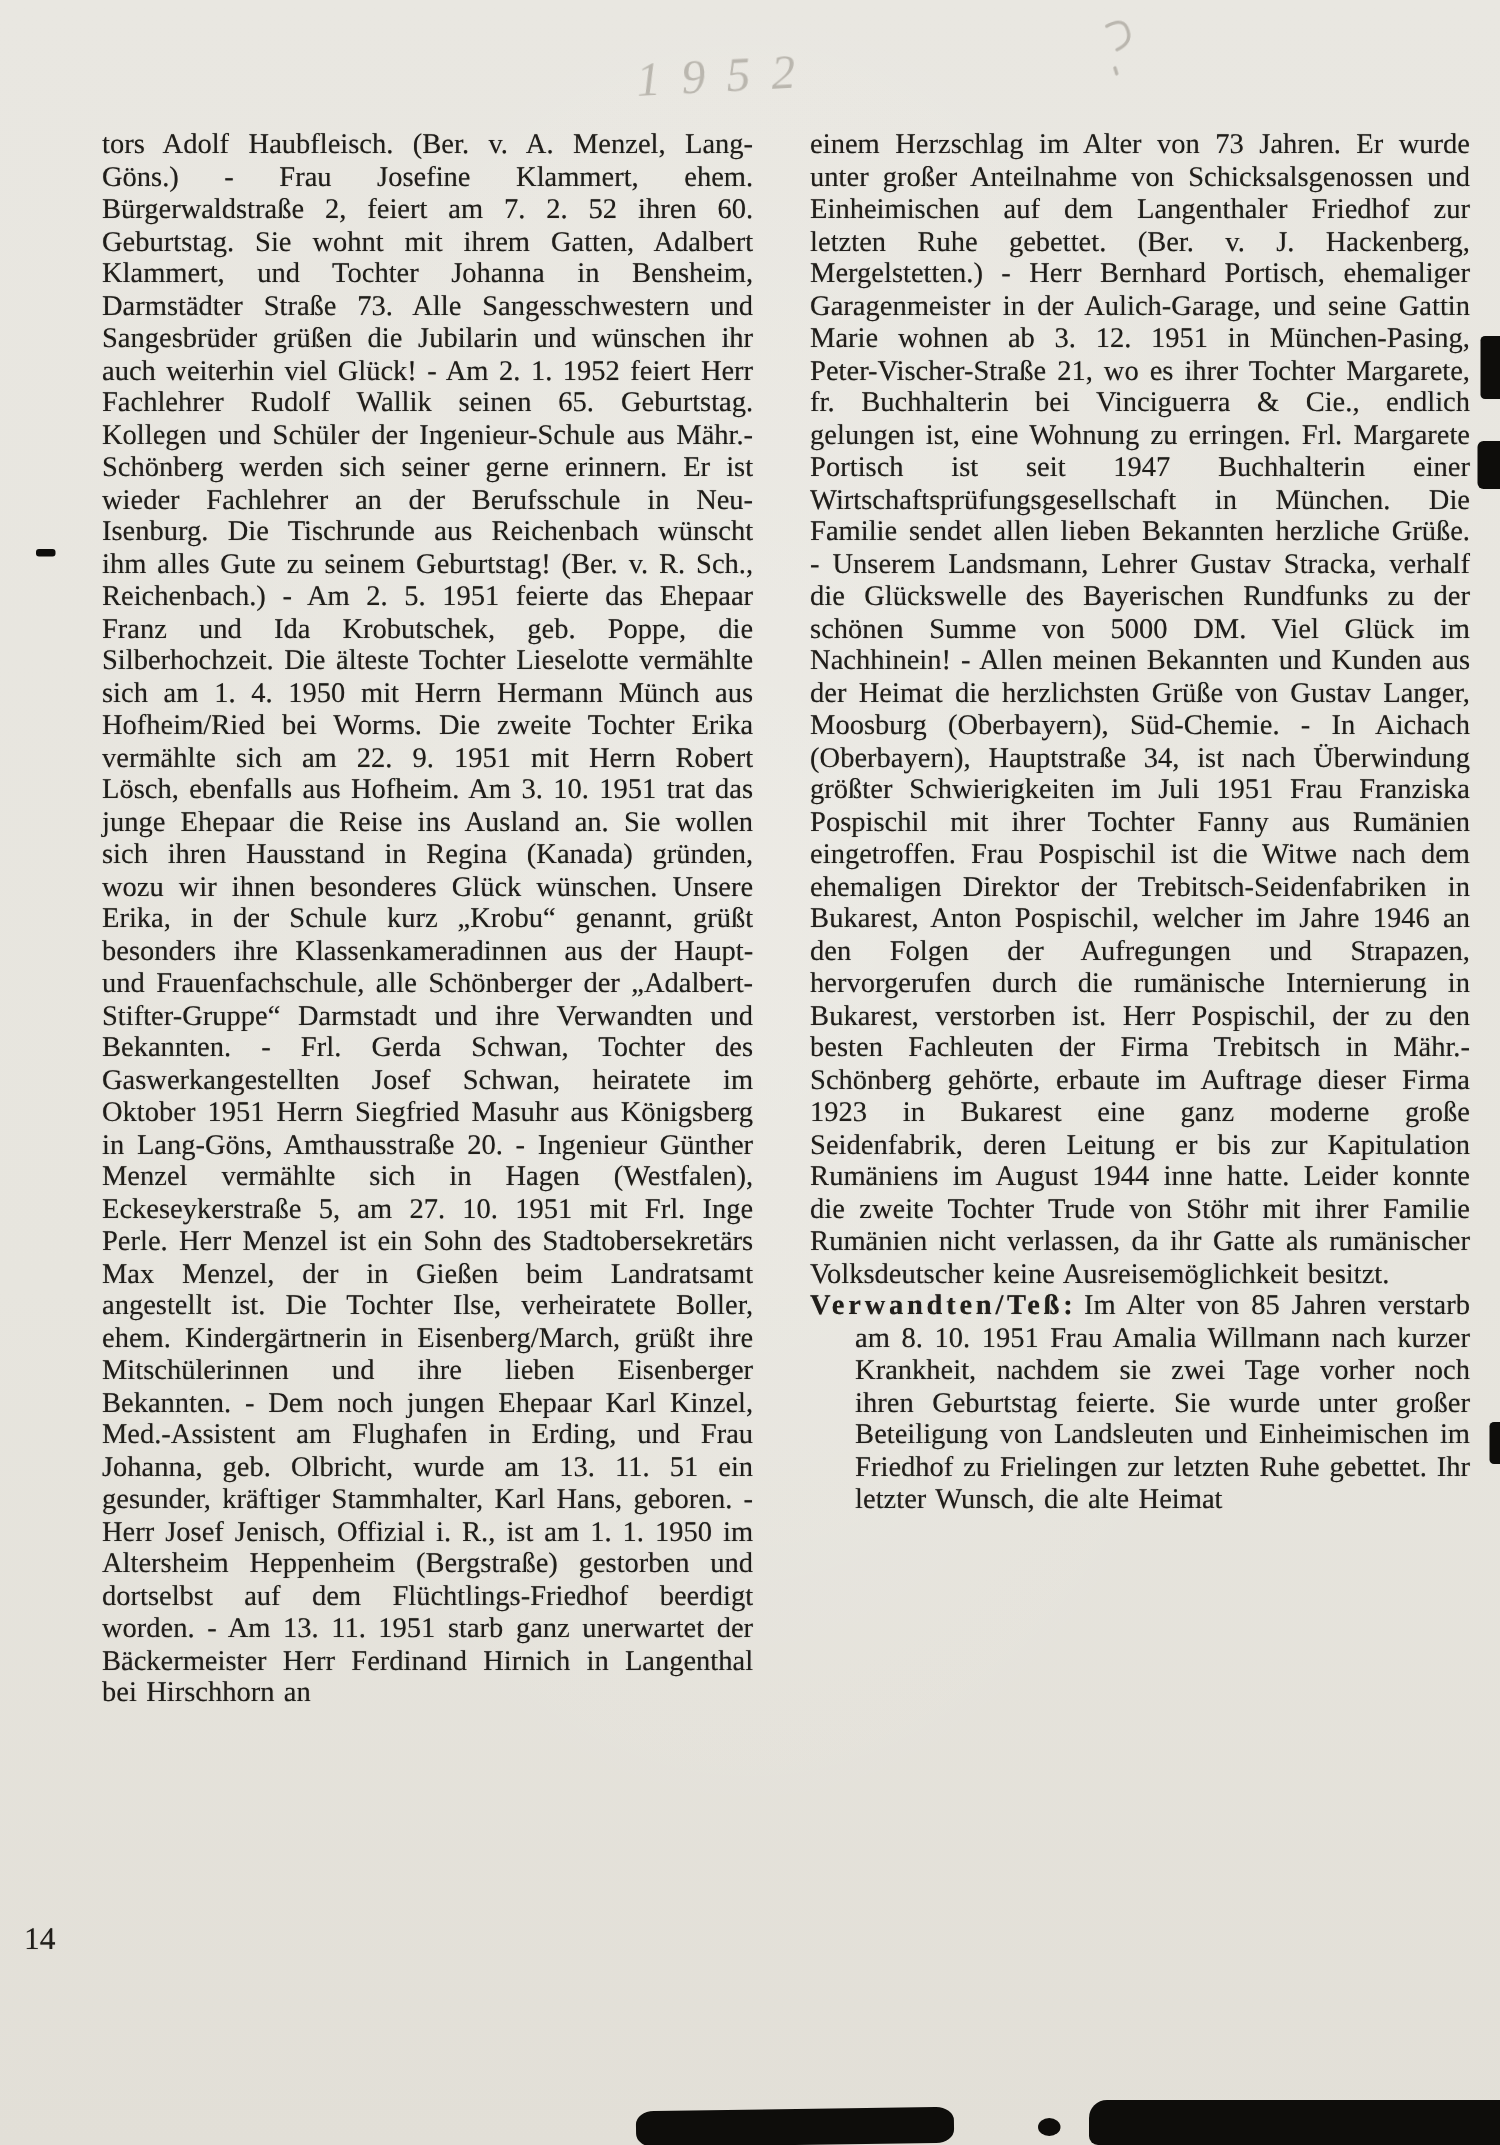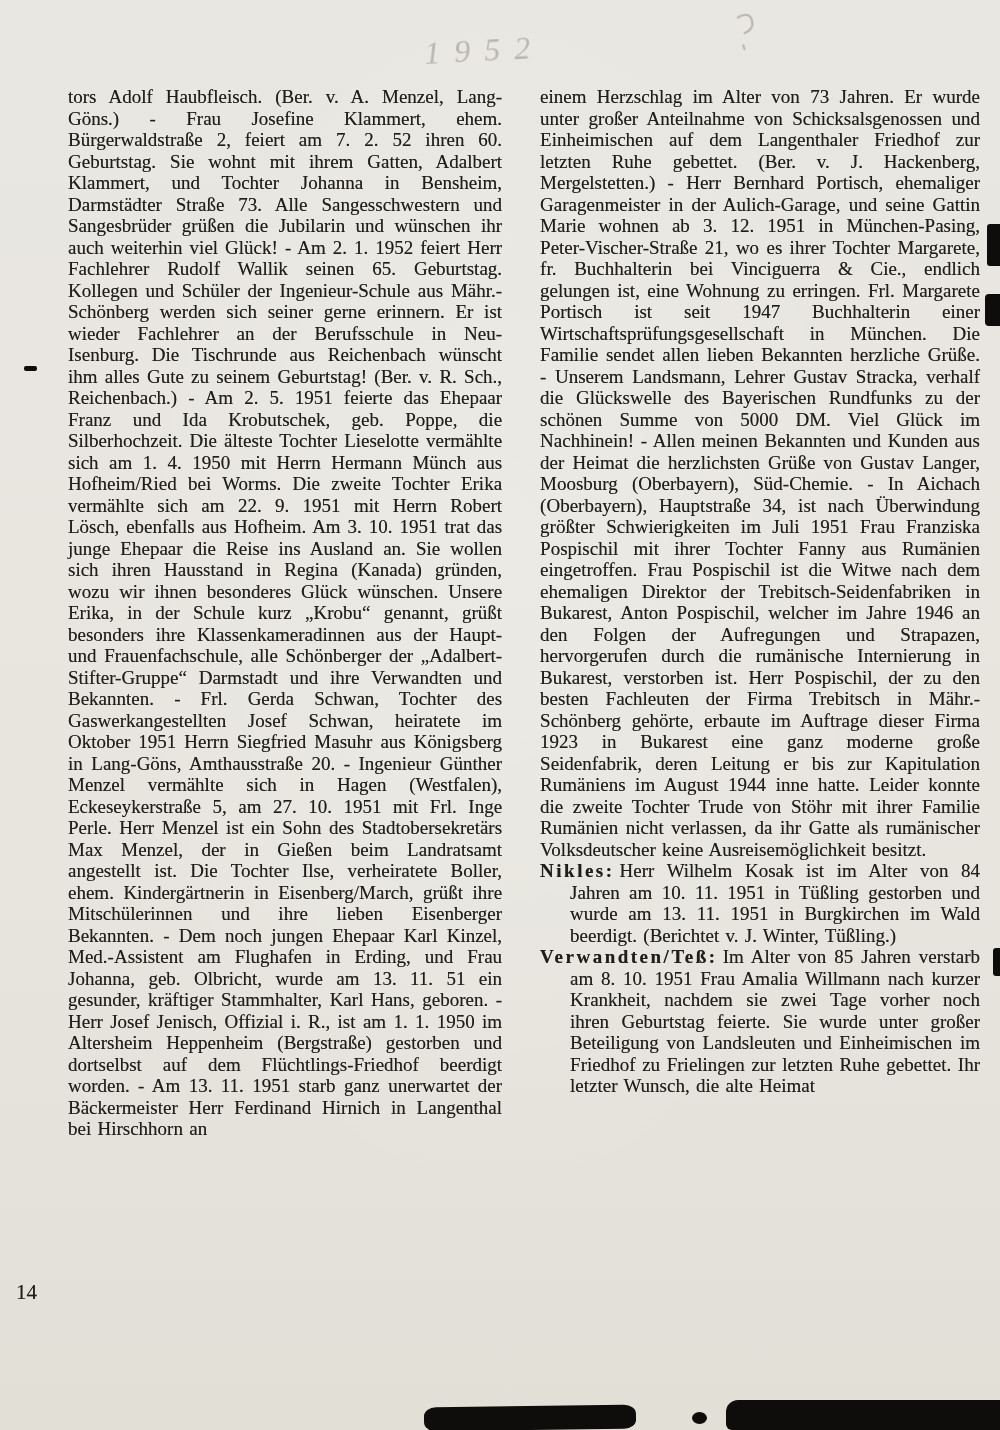--- a/index.html
+++ b/index.html
@@ -90,23 +90,20 @@
 
   <div class="columns">
 
     <div class="col col-left">
       <p class="body-text">tors Adolf Haubfleisch. (Ber. v. A. Menzel, Lang-Göns.) - Frau Josefine Klammert, ehem. Bürgerwaldstraße 2, feiert am 7. 2. 52 ihren 60. Geburtstag. Sie wohnt mit ihrem Gatten, Adalbert Klammert, und Tochter Johanna in Bensheim, Darmstädter Straße 73. Alle Sangesschwestern und Sangesbrüder grüßen die Jubilarin und wünschen ihr auch weiterhin viel Glück! - Am 2. 1. 1952 feiert Herr Fachlehrer Rudolf Wallik seinen 65. Geburtstag. Kollegen und Schüler der Ingenieur-Schule aus Mähr.-Schönberg werden sich seiner gerne erinnern. Er ist wieder Fachlehrer an der Berufsschule in Neu-Isenburg. Die Tischrunde aus Reichenbach wünscht ihm alles Gute zu seinem Geburtstag! (Ber. v. R. Sch., Reichenbach.) - Am 2. 5. 1951 feierte das Ehepaar Franz und Ida Krobutschek, geb. Poppe, die Silberhochzeit. Die älteste Tochter Lieselotte vermählte sich am 1. 4. 1950 mit Herrn Hermann Münch aus Hofheim/Ried bei Worms. Die zweite Tochter Erika vermählte sich am 22. 9. 1951 mit Herrn Robert Lösch, ebenfalls aus Hofheim. Am 3. 10. 1951 trat das junge Ehepaar die Reise ins Ausland an. Sie wollen sich ihren Hausstand in Regina (Kanada) gründen, wozu wir ihnen besonderes Glück wünschen. Unsere Erika, in der Schule kurz „Krobu“ genannt, grüßt besonders ihre Klassenkameradinnen aus der Haupt- und Frauenfachschule, alle Schönberger der „Adalbert-Stifter-Gruppe“ Darmstadt und ihre Verwandten und Bekannten. - Frl. Gerda Schwan, Tochter des Gaswerkangestellten Josef Schwan, heiratete im Oktober 1951 Herrn Siegfried Masuhr aus Königsberg in Lang-Göns, Amthausstraße 20. - Ingenieur Günther Menzel vermählte sich in Hagen (Westfalen), Eckeseykerstraße 5, am 27. 10. 1951 mit Frl. Inge Perle. Herr Menzel ist ein Sohn des Stadtobersekretärs Max Menzel, der in Gießen beim Landratsamt angestellt ist. Die Tochter Ilse, verheiratete Boller, ehem. Kindergärtnerin in Eisenberg/March, grüßt ihre Mitschülerinnen und ihre lieben Eisenberger Bekannten. - Dem noch jungen Ehepaar Karl Kinzel, Med.-Assistent am Flughafen in Erding, und Frau Johanna, geb. Olbricht, wurde am 13. 11. 51 ein gesunder, kräftiger Stammhalter, Karl Hans, geboren. - Herr Josef Jenisch, Offizial i. R., ist am 1. 1. 1950 im Altersheim Heppenheim (Bergstraße) gestorben und dortselbst auf dem Flüchtlings-Friedhof beerdigt worden. - Am 13. 11. 1951 starb ganz unerwartet der Bäckermeister Herr Ferdinand Hirnich in Langenthal bei Hirschhorn an</p>
     </div>
 
     <div class="col col-right">
       <p class="body-text">einem Herzschlag im Alter von 73 Jahren. Er wurde unter großer Anteilnahme von Schicksalsgenossen und Einheimischen auf dem Langenthaler Friedhof zur letzten Ruhe gebettet. (Ber. v. J. Hackenberg, Mergelstetten.) - Herr Bernhard Portisch, ehemaliger Garagenmeister in der Aulich-Garage, und seine Gattin Marie wohnen ab 3. 12. 1951 in München-Pasing, Peter-Vischer-Straße 21, wo es ihrer Tochter Margarete, fr. Buchhalterin bei Vinciguerra &amp; Cie., endlich gelungen ist, eine Wohnung zu erringen. Frl. Margarete Portisch ist seit 1947 Buchhalterin einer Wirtschaftsprüfungsgesellschaft in München. Die Familie sendet allen lieben Bekannten herzliche Grüße. - Unserem Landsmann, Lehrer Gustav Stracka, verhalf die Glückswelle des Bayerischen Rundfunks zu der schönen Summe von 5000 DM. Viel Glück im Nachhinein! - Allen meinen Bekannten und Kunden aus der Heimat die herzlichsten Grüße von Gustav Langer, Moosburg (Oberbayern), Süd-Chemie. - In Aichach (Oberbayern), Hauptstraße 34, ist nach Überwindung größter Schwierigkeiten im Juli 1951 Frau Franziska Pospischil mit ihrer Tochter Fanny aus Rumänien eingetroffen. Frau Pospischil ist die Witwe nach dem ehemaligen Direktor der Trebitsch-Seidenfabriken in Bukarest, Anton Pospischil, welcher im Jahre 1946 an den Folgen der Aufregungen und Strapazen, hervorgerufen durch die rumänische Internierung in Bukarest, verstorben ist. Herr Pospischil, der zu den besten Fachleuten der Firma Trebitsch in Mähr.-Schönberg gehörte, erbaute im Auftrage dieser Firma 1923 in Bukarest eine ganz moderne große Seidenfabrik, deren Leitung er bis zur Kapitulation Rumäniens im August 1944 inne hatte. Leider konnte die zweite Tochter Trude von Stöhr mit ihrer Familie Rumänien nicht verlassen, da ihr Gatte als rumänischer Volksdeutscher keine Ausreisemöglichkeit besitzt.</p>
 
-      <p class="body-text entry">
-        <span class="entry-label">Nikles:</span><span>Herr Wilhelm Kosak ist im Alter von 84 Jahren am 10. 11. 1951 in Tüßling gestorben und wurde am 13. 11. 1951 in Burgkirchen im Wald beerdigt. (Berichtet v. J. Winter, Tüßling.)</span>
-      </p>
 
       <p class="body-text entry">
         <span class="entry-label">Verwandten/Teß:</span><span>Im Alter von 85 Jahren verstarb am 8. 10. 1951 Frau Amalia Willmann nach kurzer Krankheit, nachdem sie zwei Tage vorher noch ihren Geburtstag feierte. Sie wurde unter großer Beteiligung von Landsleuten und Einheimischen im Friedhof zu Frielingen zur letzten Ruhe gebettet. Ihr letzter Wunsch, die alte Heimat</span>
       </p>
     </div>
 
   </div>
 
   <div class="page-number">14</div>
 

